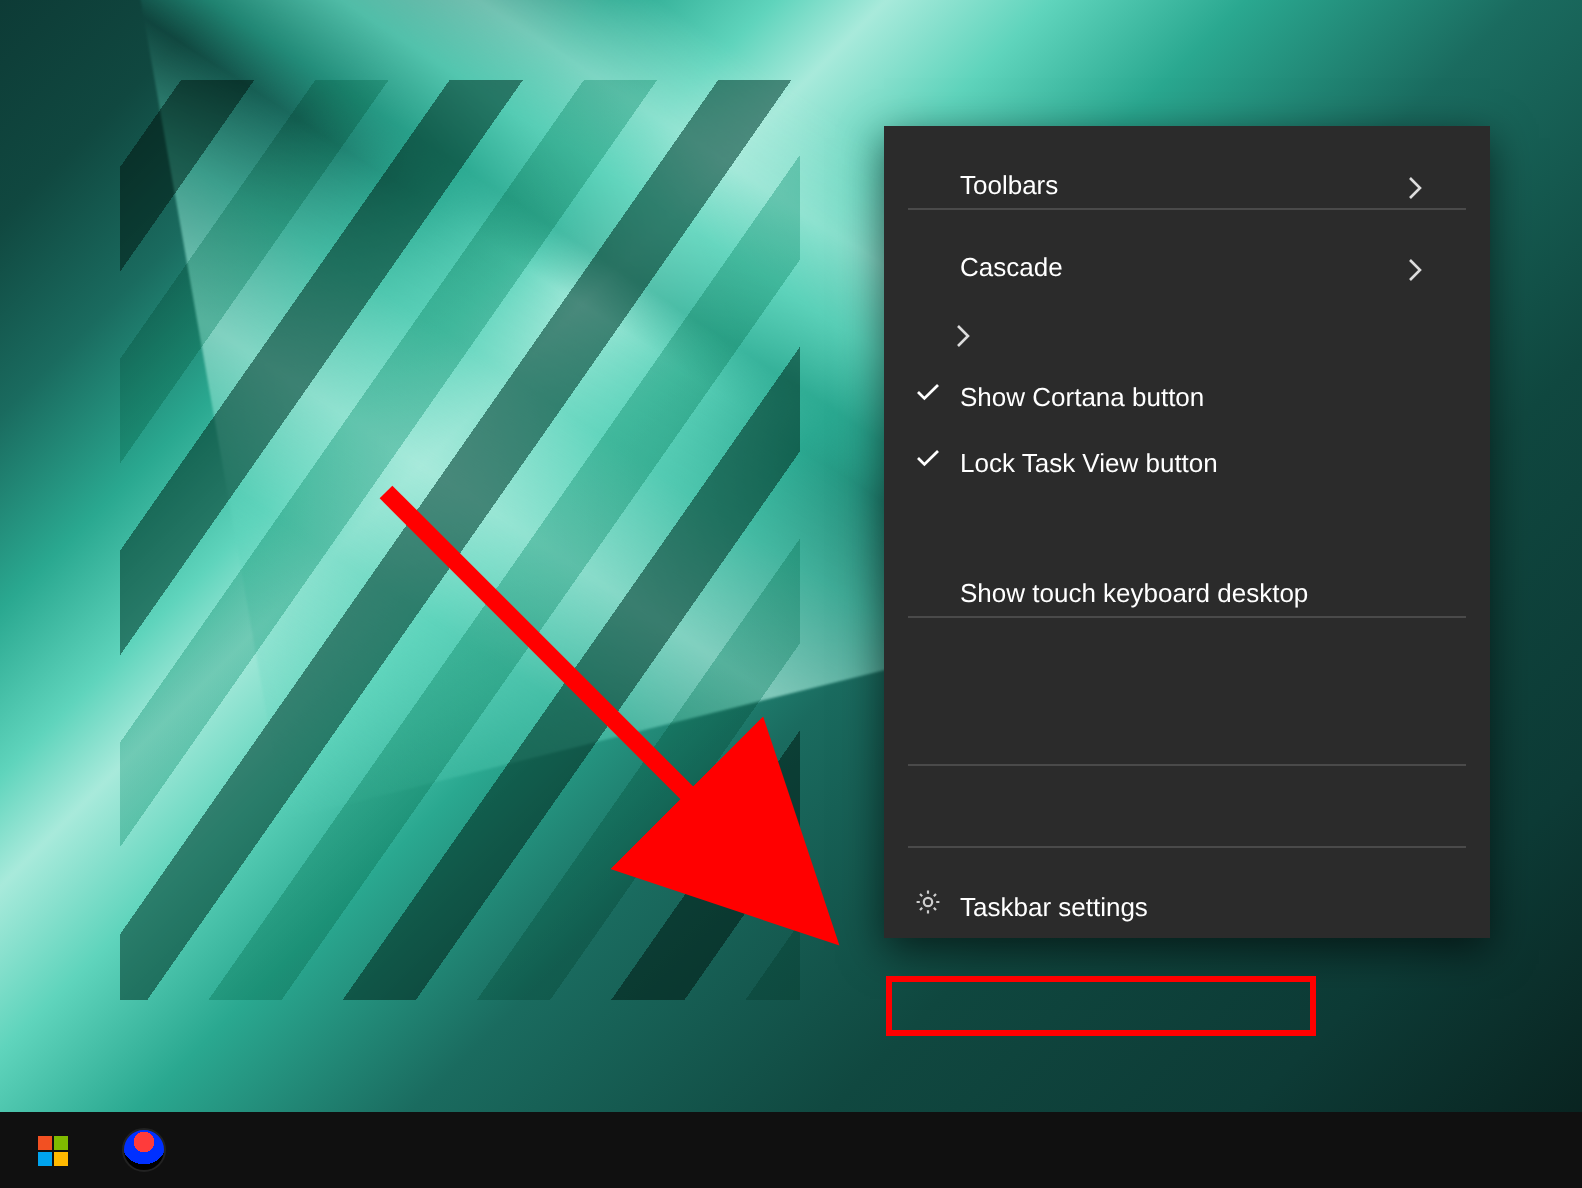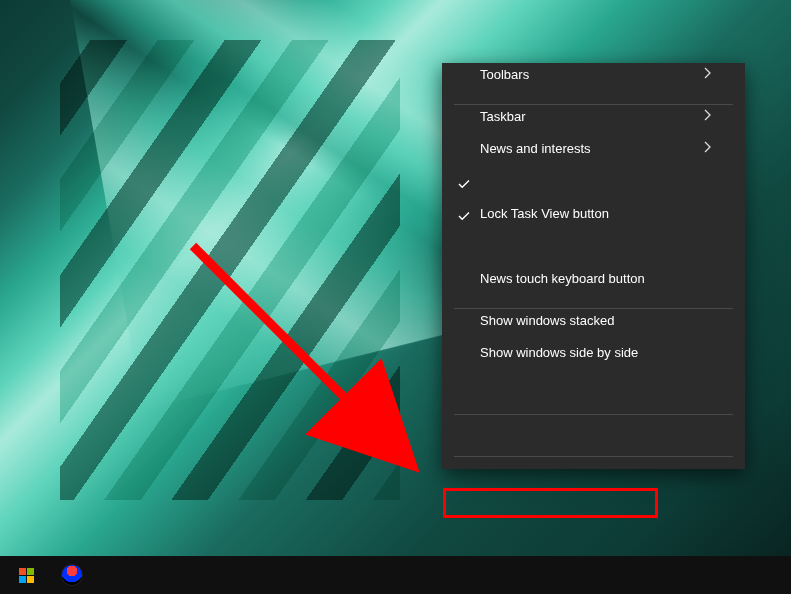--- a/index.html
+++ b/index.html
@@ -82,21 +82,21 @@
       right: 46px; top: 63px;
       width: 303px;
       background: #2b2b2b;
       color: #fff;
       padding: 4px 0 8px;
       box-shadow: 0 6px 20px rgba(0,0,0,0.6);
       z-index: 10;
     }
     .menu-item {
       display: flex;
-      align-items: flex-start;
+      align-items: flex-end;
       height: 32.5px;
       padding: 0 31px 0 12px;
       cursor: default;
       position: relative;
     }
     .mi-icon {
       width: 20px; height: 20px;
       display: flex; align-items: center; justify-content: center;
       flex: 0 0 20px;
     }
@@ -133,81 +133,85 @@
     <span class="mi-label">Toolbars</span>
     <span class="mi-arrow">
         <svg width="8" height="12" viewBox="0 0 8 12">
           <path d="M2 1l5 5-5 5" stroke="#ddd" stroke-width="1.3" fill="none"></path>
         </svg>
       </span>
   </div>
   <div class="sep"></div>
   <div class="menu-item">
     <span class="mi-icon"></span>
-    <span class="mi-label">Taskbar</span>
+    <span class="mi-label">Cascade</span>
     <span class="mi-arrow">
         <svg width="8" height="12" viewBox="0 0 8 12">
           <path d="M2 1l5 5-5 5" stroke="#ddd" stroke-width="1.3" fill="none"></path>
         </svg>
       </span>
   </div>
   <div class="menu-item">
     <span class="mi-icon"></span>
-    <span class="mi-label">News and interests</span>
     <span class="mi-arrow">
         <svg width="8" height="12" viewBox="0 0 8 12">
           <path d="M2 1l5 5-5 5" stroke="#ddd" stroke-width="1.3" fill="none"></path>
         </svg>
       </span>
   </div>
   <div class="menu-item">
     <span class="mi-icon">
         <svg width="14" height="14" viewBox="0 0 14 14">
           <path d="M2 7l3.2 3.2L12 3.5" stroke="#fff" stroke-width="1.4" fill="none"></path>
         </svg>
       </span>
+    <span class="mi-label">Show Cortana button</span>
   </div>
   <div class="menu-item">
     <span class="mi-icon">
         <svg width="14" height="14" viewBox="0 0 14 14">
           <path d="M2 7l3.2 3.2L12 3.5" stroke="#fff" stroke-width="1.4" fill="none"></path>
         </svg>
       </span>
     <span class="mi-label">Lock Task View button</span>
   </div>
   <div class="menu-item">
     <span class="mi-icon"></span>
   </div>
   <div class="menu-item">
     <span class="mi-icon"></span>
-    <span class="mi-label">News touch keyboard button</span>
-  </div>
-
-  <div class="sep"></div>
-
-  <div class="menu-item">
-    <span class="mi-icon"></span>
-    <span class="mi-label">Show windows stacked</span>
-  </div>
-  <div class="menu-item">
-    <span class="mi-icon"></span>
-    <span class="mi-label">Show windows side by side</span>
+    <span class="mi-label">Show touch keyboard desktop</span>
+  </div>
+
+  <div class="sep"></div>
+
+  <div class="menu-item">
+    <span class="mi-icon"></span>
   </div>
   <div class="menu-item">
     <span class="mi-icon"></span>
   </div>
 
   <div class="sep"></div>
 
   <div class="menu-item" id="task-manager-item">
     <span class="mi-icon"></span>
   </div>
 
   <div class="sep"></div>
 
+  <div class="menu-item">
+    <span class="mi-icon">
+        <svg width="14" height="14" viewBox="0 0 14 14">
+          <circle cx="7" cy="7" r="2.1" fill="none" stroke="#ccc" stroke-width="1.1"></circle>
+          <path d="M7 1.3v1.6M7 11.1v1.6M1.3 7h1.6M11.1 7h1.6M3 3l1.1 1.1M9.9 9.9L11 11M11 3l-1.1 1.1M4.1 9.9L3 11" stroke="#ccc" stroke-width="1.1"></path>
+        </svg>
+      </span>
+    <span class="mi-label">Taskbar settings</span>
+  </div>
 </div>
 
 <div class="highlight-box" style="left:443px; top:488px; width:215px; height:30px;"></div>
 
 <svg class="annotation-arrow" style="left:185px; top:238px; width:260px; height:260px;" viewBox="0 0 260 260">
   <defs>
     <marker id="ah" markerWidth="14" markerHeight="14" refX="10" refY="6" orient="auto">
       <path d="M0 0 L12 6 L0 12 Z" fill="#ff0000"></path>
     </marker>
   </defs>

